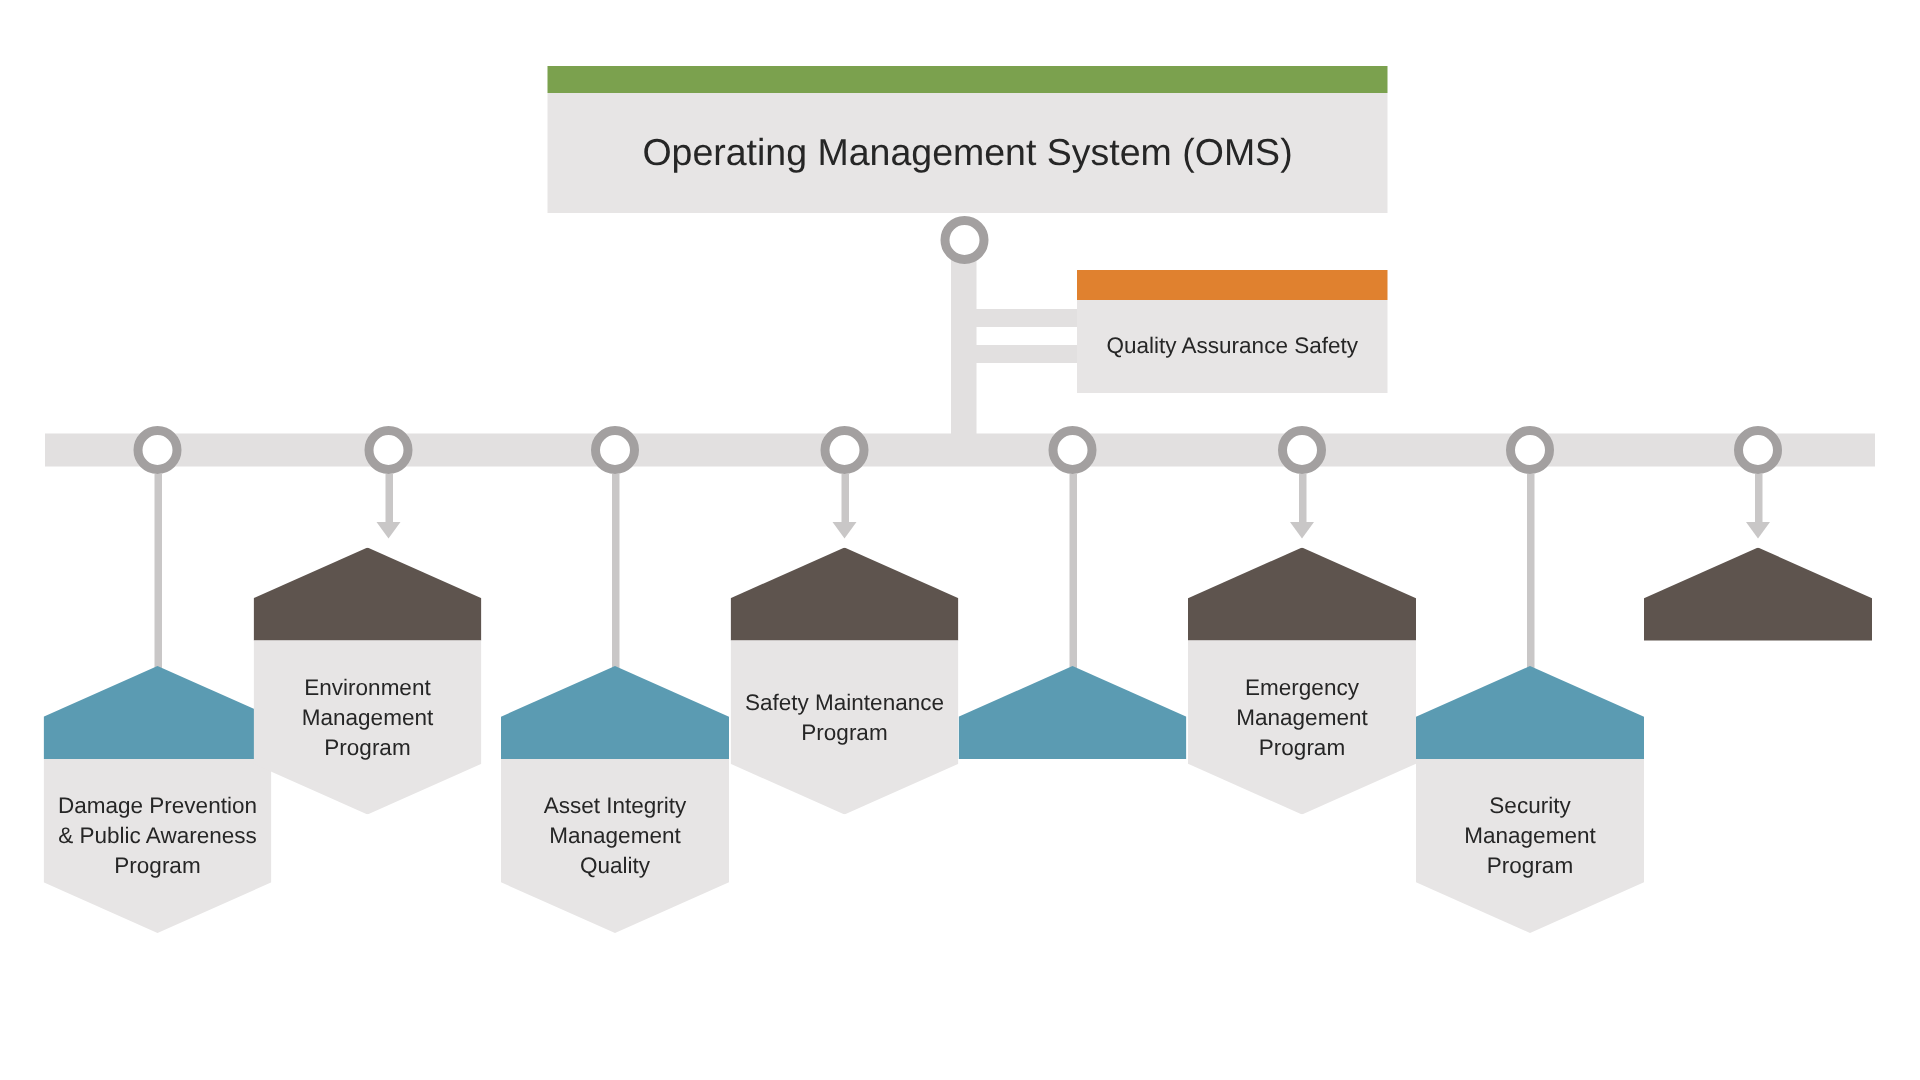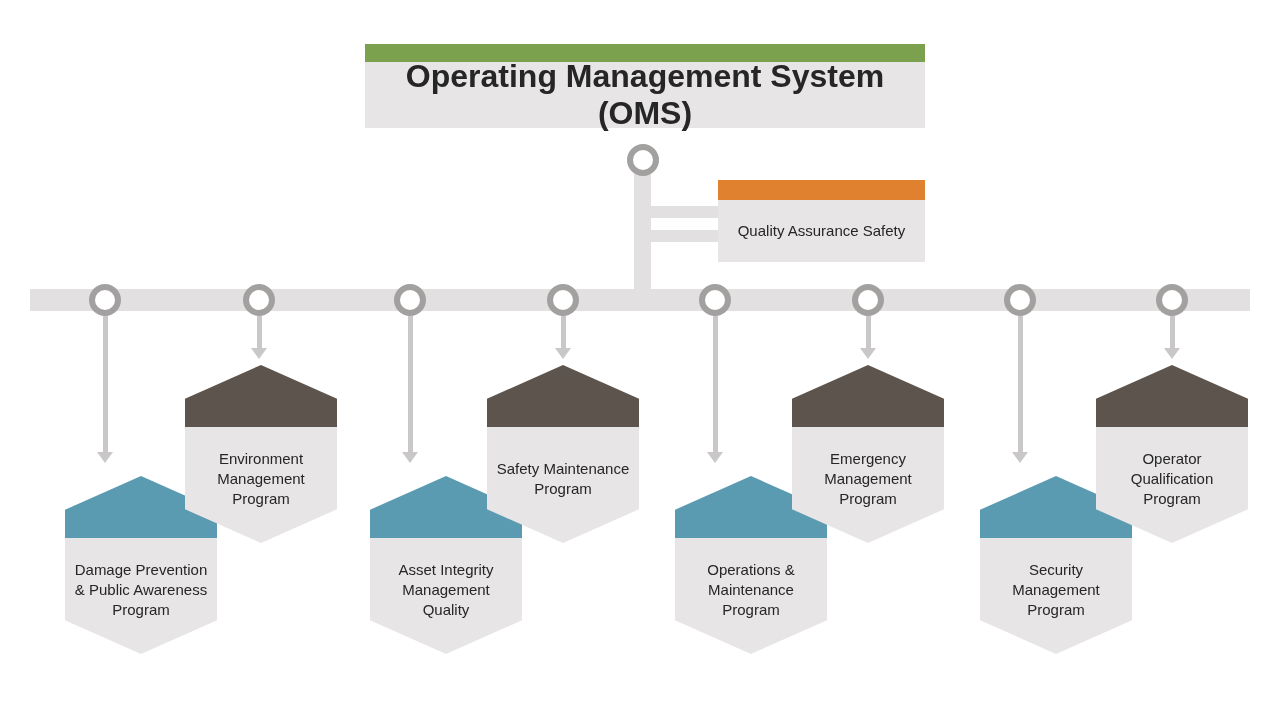--- a/index.html
+++ b/index.html
@@ -10,21 +10,21 @@
   html,body{margin:0;padding:0;background:#ffffff;}
   body{font-family:"Liberation Sans", sans-serif; color:var(--text);}
   .canvas{position:relative;width:1280px;height:720px;background:#ffffff;overflow:hidden;}
 
   
   .root-box{position:absolute;left:365px;top:44px;width:560px;}
   .accent-bar{width:100%;height:18px;}
   .accent-green{background:var(--green);}
   .accent-orange{background:var(--orange);height:20px;}
   .box-body{background:var(--box-gray);display:flex;align-items:center;justify-content:center;text-align:center;}
-  .root-body{height:66px;font-size:32px;font-weight:700;}
+  .root-body{height:80px;font-size:25px;font-weight:400;}
 
   
   .qa-box{position:absolute;left:718px;top:180px;width:207px;}
   .qa-body{height:62px;font-size:15px;line-height:1.45;padding:0 8px;}
 
   
   .conn{position:absolute;background:var(--conn-gray);}
   .trunk{left:634px;top:160px;width:17px;height:140px;}
   .stub-top{left:643px;top:206px;width:77px;height:12px;}
   .stub-bottom{left:643px;top:230px;width:77px;height:12px;}
@@ -38,21 +38,21 @@
   .arrow-head{position:absolute;width:0;height:0;border-left:8px solid transparent;border-right:8px solid transparent;border-top:11px solid var(--arrow-gray);}
 
   
   .card{position:absolute;width:152px;height:178px;
         clip-path:polygon(50% 0%,100% 19%,100% 81%,50% 100%,0% 81%,0% 19%);}
   .card .roof{height:35%;}
   .card.blue .roof{background:var(--blue);}
   .card.brown .roof{background:var(--brown);}
   .card .body{height:65%;background:var(--box-gray);display:flex;align-items:center;justify-content:center;
               text-align:center;font-size:15px;line-height:1.35;padding:0 9px 12px;box-sizing:border-box;}
-  .card.low{top:476px;margin-left:36px;}
+  .card.low{top:444px;}
   .card.high{top:365px;}
 </style>
 </head>
 <body>
 
 <div class="canvas">
 
   <div class="conn trunk"></div>
   <div class="conn stub-top"></div>
   <div class="conn stub-bottom"></div>
@@ -94,42 +94,40 @@
   <div class="arrow-head" style="left:555px;top:348px;"></div>
   <div class="arrow-line" style="left:866px;top:316px;height:32px;"></div>
   <div class="arrow-head" style="left:860px;top:348px;"></div>
   <div class="arrow-line" style="left:1170px;top:316px;height:32px;"></div>
   <div class="arrow-head" style="left:1164px;top:348px;"></div>
 
   <div class="card low program-card blue" style="left:29px;">
     <div class="roof"></div>
     <div class="body">Damage Prevention &amp; Public Awareness Program</div>
   </div>
-  <div class="card high program-card brown" style="left:185px;">
+  <div class="card high program-card brown" style="left:169px;">
     <div class="roof"></div>
     <div class="body">Environment Management Program</div>
   </div>
   <div class="card low program-card blue" style="left:334px;">
     <div class="roof"></div>
     <div class="body">Asset Integrity Management Quality</div>
   </div>
   <div class="card high program-card brown" style="left:487px;">
     <div class="roof"></div>
     <div class="body">Safety Maintenance Program</div>
   </div>
   <div class="card low program-card blue" style="left:639px;">
     <div class="roof"></div>
-    <div class="body">Operations &amp; Maintenance Program</div>
   </div>
   <div class="card low program-card blue" style="left:944px;">
     <div class="roof"></div>
     <div class="body">Security Management Program</div>
   </div>
   <div class="card high program-card brown" style="left:792px;">
     <div class="roof"></div>
     <div class="body">Emergency Management Program</div>
   </div>
   <div class="card high program-card brown" style="left:1096px;">
     <div class="roof"></div>
-    <div class="body">Operator Qualification Program</div>
   </div>
 
 </div>
 
 </body></html>

